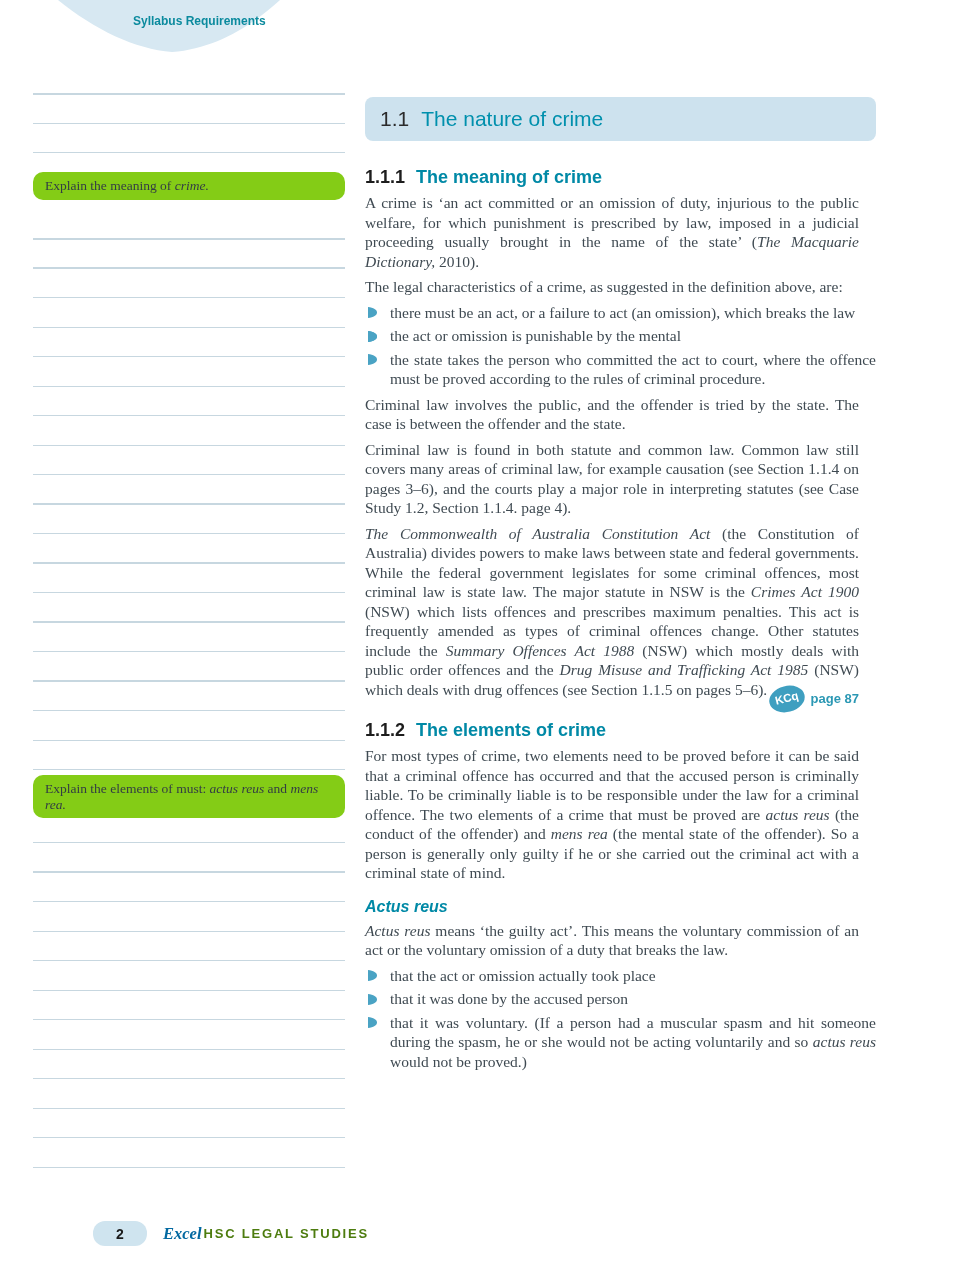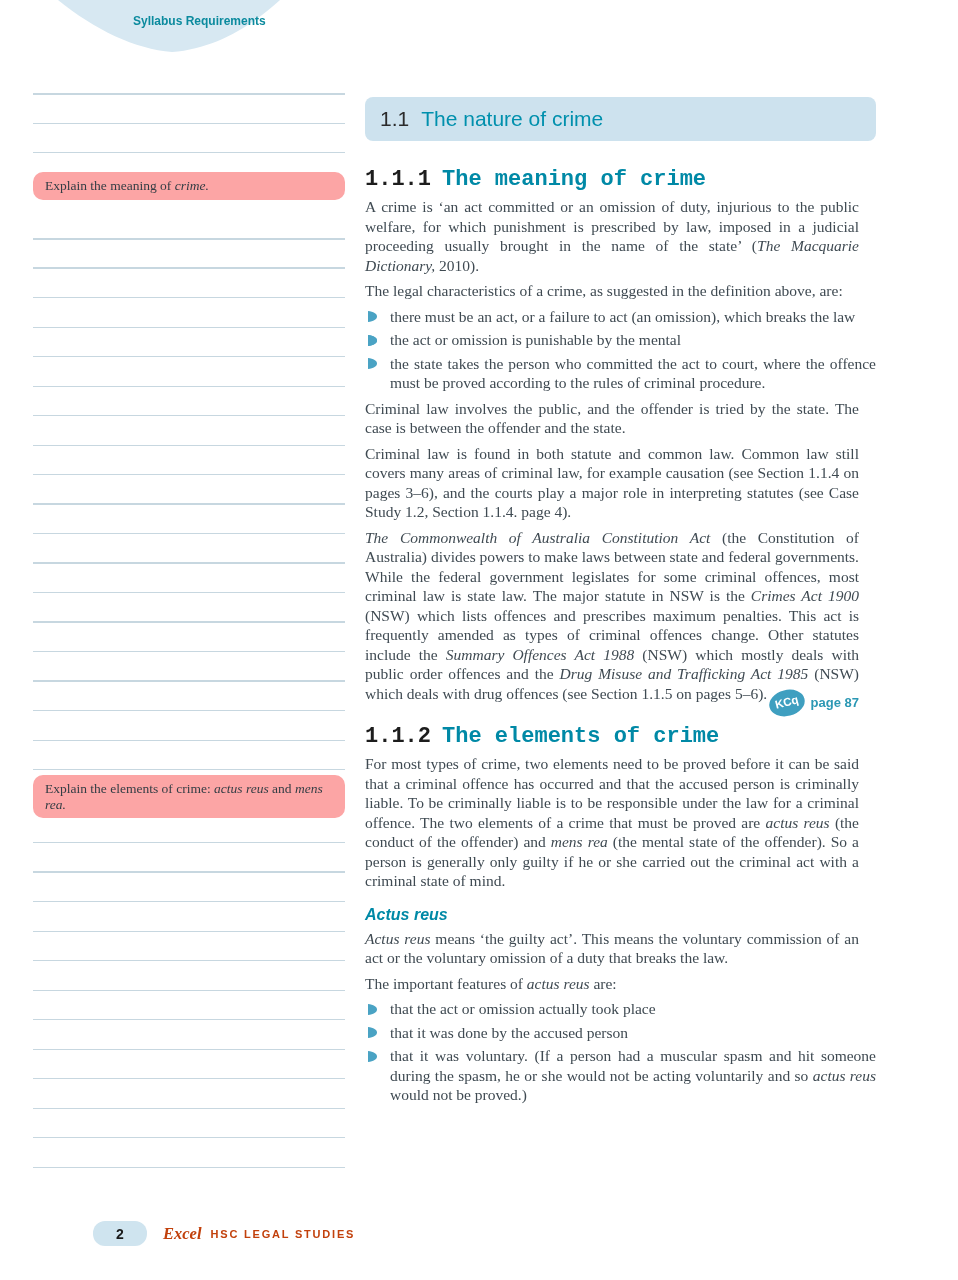--- a/index.html
+++ b/index.html
@@ -15,36 +15,36 @@
 
   
   .ruled { position:absolute; left:33px; width:312px;
     background-image:repeating-linear-gradient(to bottom,
       transparent 0, transparent 28px, #c7d7e0 28px, #c7d7e0 29.5px); }
   .ruled-a { top:65px;  height:90px; }
   .ruled-b { top:210px; height:561px; }
   .ruled-c { top:814px; height:355px; }
 
   
-  .note { position:absolute; left:33px; width:312px; background:#fca5a5;
+  .note { position:absolute; left:33px; width:312px; background:#84cc16;
     border-radius:10px; padding:6px 12px 6px 12px; font-size:13.5px;
     line-height:15.5px; color:#333d44;font-family:Liberation Serif, serif; }
   .note-1 { top:172px; }
   .note-2 { top:775px; }
 
   
   .content { position:absolute; left:365px; top:97px; width:511px; }
 
   .section-header { background:#cde2ee; border-radius:8px; padding:10px 15px;
     font-family:"Liberation Sans", sans-serif; font-size:21px;
     margin-bottom:26px; }
   .section-header .num { color:#2b2b2b; margin-right:12px; }
   .section-header .ttl { color:#0090ad; }
 
-  h3.subsection { font-family:Liberation Mono, monospace; font-size:22px;
+  h3.subsection { font-family:Liberation Sans, sans-serif; font-size:18px;
     font-weight:bold; margin:0 0 5px 0; }
   h3.subsection .num { color:#1d1d1d; margin-right:11px; }
   h3.subsection .ttl { color:#0089a6; }
   .h112 { margin-top:21px !important; }
 
   p.body { font-size:15.5px; line-height:19.5px; text-align:justify;
     margin:0 17px 6px 0; }
   .it { font-style:italic; }
 
   ul.bullets { list-style:none; margin:0 0 6px 0; }
@@ -67,43 +67,43 @@
     font-weight:bold; font-style:italic; color:#0089a6; margin:15px 0 5px 0; }
 
   
   .footer { position:absolute; top:1221px; left:93px; display:flex;
     align-items:center; }
   .page-badge { width:54px; height:25px; background:#cfe4ef; border-radius:12px;
     display:flex; align-items:center; justify-content:center;
     font-family:"Liberation Sans", sans-serif; font-weight:bold;
     font-size:14px; color:#1a1a1a; }
   .brand { margin-left:16px; font-family:"Liberation Serif", serif;
-    font-weight:bold; font-style:italic; font-size:16.5px; color:#c2410c; }
-  .series { margin-left:9px; font-family:"Liberation Sans", sans-serif;
-    font-weight:bold; font-size:11px; letter-spacing:1.8px; color:#c2410c; }
+    font-weight:bold; font-style:italic; font-size:16.5px; color:#0369a1; }
+  .series { margin-left:2px; font-family:"Liberation Sans", sans-serif;
+    font-weight:bold; font-size:13px; letter-spacing:1.8px; color:#4d7c0f; }
 </style>
 </head>
 <body>
 
 <div class="banner">
   <svg width="330" height="60" viewBox="0 0 330 60">
     <path d="M58,0 C 95,30 135,49 172,52 C 216,49 254,24 280,0 Z" fill="#d7e8f2"></path>
   </svg>
   <span class="banner-label">Syllabus Requirements</span>
 </div>
 
 <div class="ruled ruled-a"></div>
 <div class="ruled ruled-b"></div>
 <div class="ruled ruled-c"></div>
 
 <div class="note note-1">
   <span><span>Explain the meaning of </span><span class="it">crime.</span></span>
 </div>
 <div class="note note-2">
-  <span><span>Explain the elements of crime: </span><span class="it">actus reus</span><span> and </span><span class="it">mens rea.</span></span>
+  <span><span>Explain the elements of must: </span><span class="it">actus reus</span><span> and </span><span class="it">mens rea.</span></span>
 </div>
 
 <div class="content">
 
   <div class="section-header">
     <span class="num">1.1</span><span class="ttl">The nature of crime</span>
   </div>
 
   <h3 class="subsection">
     <span class="num">1.1.1</span><span class="ttl">The meaning of crime</span>
@@ -151,21 +151,20 @@
 
   <h3 class="subsection h112">
     <span class="num">1.1.2</span><span class="ttl">The elements of crime</span>
   </h3>
 
   <p class="body"><span>For most types of crime, two elements need to be proved before it can be said that a criminal offence has occurred and that the accused person is criminally liable. To be criminally liable is to be responsible under the law for a criminal offence. The two elements of a crime that must be proved are </span><span class="it">actus reus</span><span> (the conduct of the offender) and </span><span class="it">mens rea</span><span> (the mental state of the offender). So a person is generally only guilty if he or she carried out the criminal act with a criminal state of mind.</span></p>
 
   <div class="subhead">Actus reus</div>
 
   <p class="body"><span class="it">Actus reus</span><span> means ‘the guilty act’. This means the voluntary commission of an act or the voluntary omission of a duty that breaks the law.</span></p>
-  <p class="body"><span>The important features of </span><span class="it">actus reus</span><span> are:</span></p>
 
   <ul class="bullets">
     <li>
       <svg class="bullet-icon" viewBox="0 0 9 11">
           <path d="M0,0 C5.5,0.5 9,2.8 9,5.5 C9,8.2 5.5,10.5 0,11 Z"></path>
         </svg>
       <span><span>that the act or omission actually took place</span></span>
     </li>
     <li>
       <svg class="bullet-icon" viewBox="0 0 9 11">

